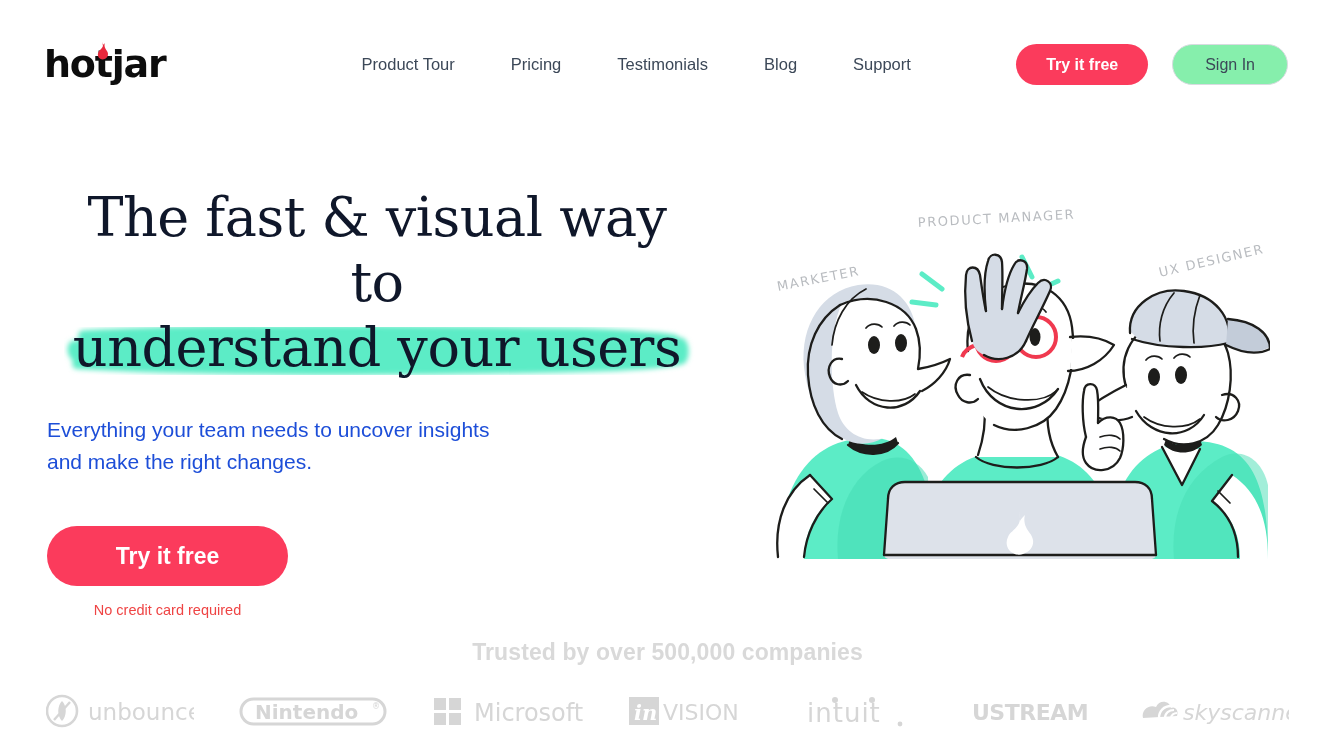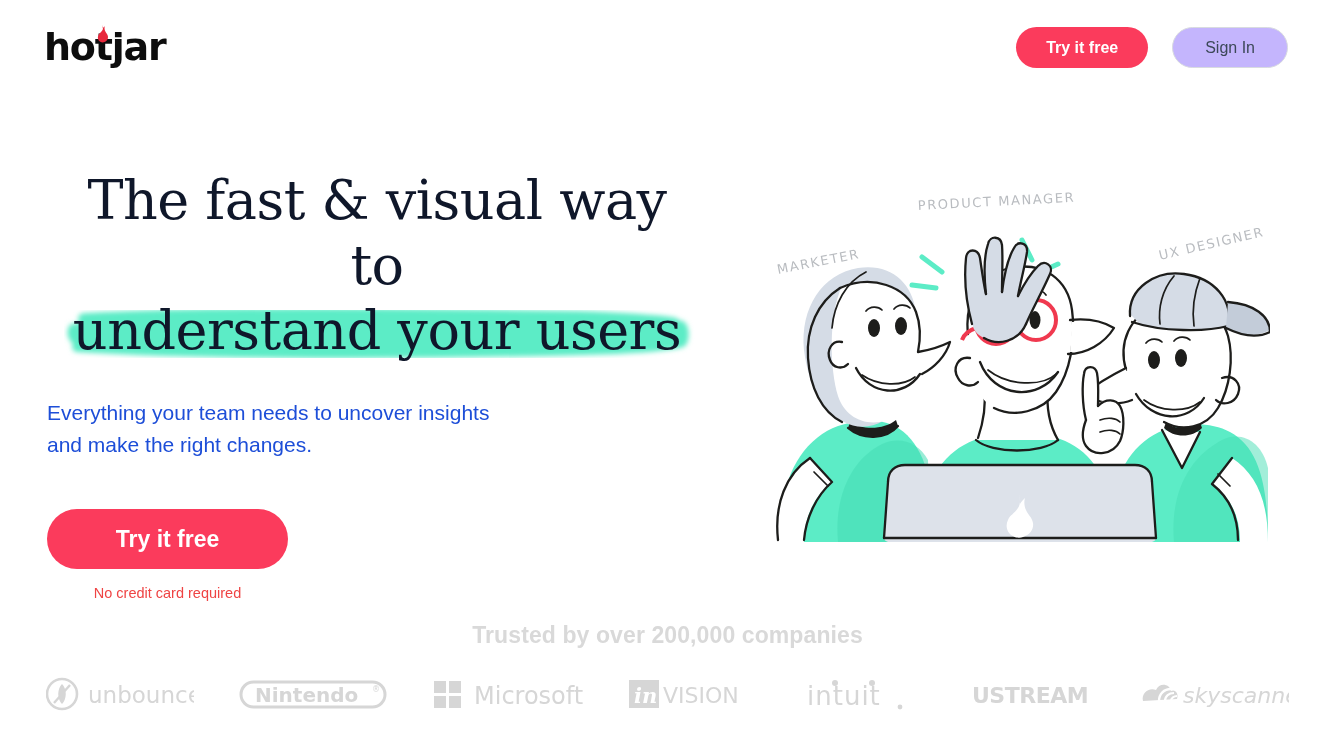--- a/index.html
+++ b/index.html
@@ -6,21 +6,21 @@
   * { box-sizing: border-box; margin: 0; padding: 0; }
   html, body {
     width: 1335px;
     height: 749px;
     overflow: hidden;
     background: #ffffff;
     font-family: "Liberation Sans", sans-serif;
     -webkit-font-smoothing: antialiased;
   }
 
-  .page { position: relative; width: 1335px; height: 653px; background: #fff; }
+  .page { position: relative; width: 1335px; height: 653px; background: #fff; margin-top: 17px; }
 
   
   .header {
     position: absolute;
     top: 0; left: 0;
     width: 1335px;
     height: 95px;
     display: flex;
     align-items: center;
     padding: 0 47px 0 44px;
@@ -77,21 +77,21 @@
     font-family: "Liberation Sans", sans-serif;
     font-size: 16px;
     font-weight: bold;
     padding: 0 30px;
     height: 41px;
     line-height: 41px;
     cursor: pointer;
     white-space: nowrap;
   }
   .btn-signin {
-    background: #c4b5fd;
+    background: #86efac;
     color: #3c4858;
     border: 1px solid #d8dbe0;
     border-radius: 28px;
     font-family: "Liberation Sans", sans-serif;
     font-size: 16px;
     padding: 0 32px;
     height: 41px;
     line-height: 39px;
     cursor: pointer;
     white-space: nowrap;
@@ -213,20 +213,27 @@
     <a class="logo">
       <span>hot</span>
         <span>jar</span>
       <span class="flame">
         <svg viewBox="0 0 13 18">
           <path d="M6.6 0C6.6 0 7.9 3.1 6.2 5.6 4.6 8 3.3 8.4 2.3 10.4c-1.1 2.2-.2 5.1 2 6.4 1 .6 2.4.8 3.6.5 2.6-.6 4.3-3 4.1-5.6-.2-2.3-1.6-3.2-2.5-5C8.4 4.6 8.3 2.6 8.8 1.2 8 1.9 7.1 2.6 6.6 3.4 6.9 2.2 6.8 1 6.6 0z" fill="#e8283c"></path>
         </svg>
       </span>
     </a>
 
+    <nav class="nav">
+      <a class="nav-item">Product Tour</a>
+      <a class="nav-item">Pricing</a>
+      <a class="nav-item">Testimonials</a>
+      <a class="nav-item">Blog</a>
+      <a class="nav-item">Support</a>
+    </nav>
 
     <div class="header-actions">
       <button class="btn-try-nav">Try it free</button>
       <button class="btn-signin">Sign In</button>
     </div>
   </header>
 
   <section class="hero">
 
     <div class="hero-copy">
@@ -427,21 +434,21 @@
 
             <path d="M249 312 C 249 312, 252 320, 248 326 C 244 332, 240 333, 238 338 C 235 344, 237 351, 243 354 C 246 356, 250 356, 253 355 C 260 353, 264 347, 263 341 C 262 335, 258 333, 256 328 C 254 324, 254 319, 255 316 C 253 318, 251 320, 250 322 C 250 319, 250 315, 249 312 Z" fill="#ffffff"></path>
           </g>
 
         </g>
       </svg>
     </div>
   </section>
 
   <section class="trust">
-    <div class="trust-title">Trusted by over 200,000 companies</div>
+    <div class="trust-title">Trusted by over 500,000 companies</div>
 
     <div class="logo-row">
 
       <div class="brand">
         <svg width="148" height="34" viewBox="0 0 148 34">
           <circle cx="16" cy="17" r="15" fill="none" stroke="#d6d6d6" stroke-width="2.6"></circle>
           <path d="M16 7 C 11 12, 11 22, 16 27 C 21 22, 21 12, 16 7 Z" fill="#d6d6d6"></path>
           <line x1="8" y1="26" x2="24" y2="8" stroke="#d6d6d6" stroke-width="2.4"></line>
           <text x="42" y="26" font-family="DejaVu Sans, sans-serif" font-size="23" fill="#d6d6d6">unbounce</text>
         </svg>

